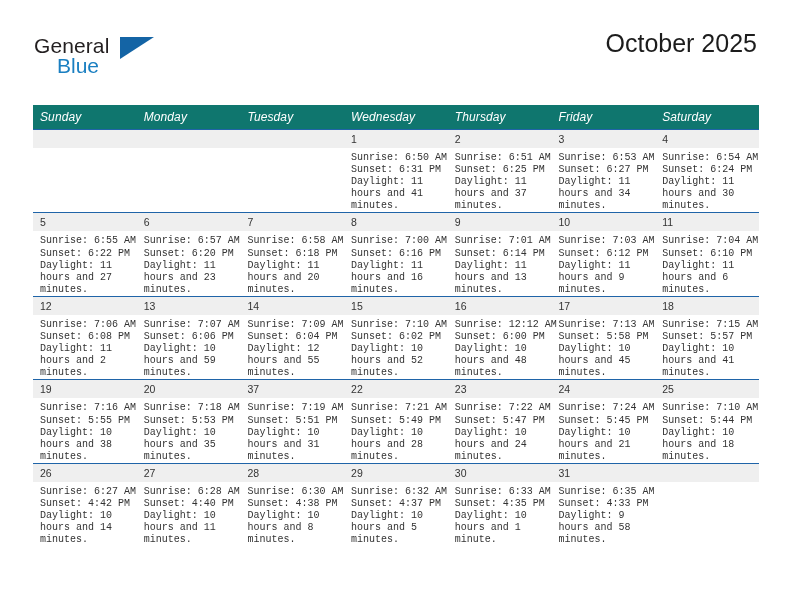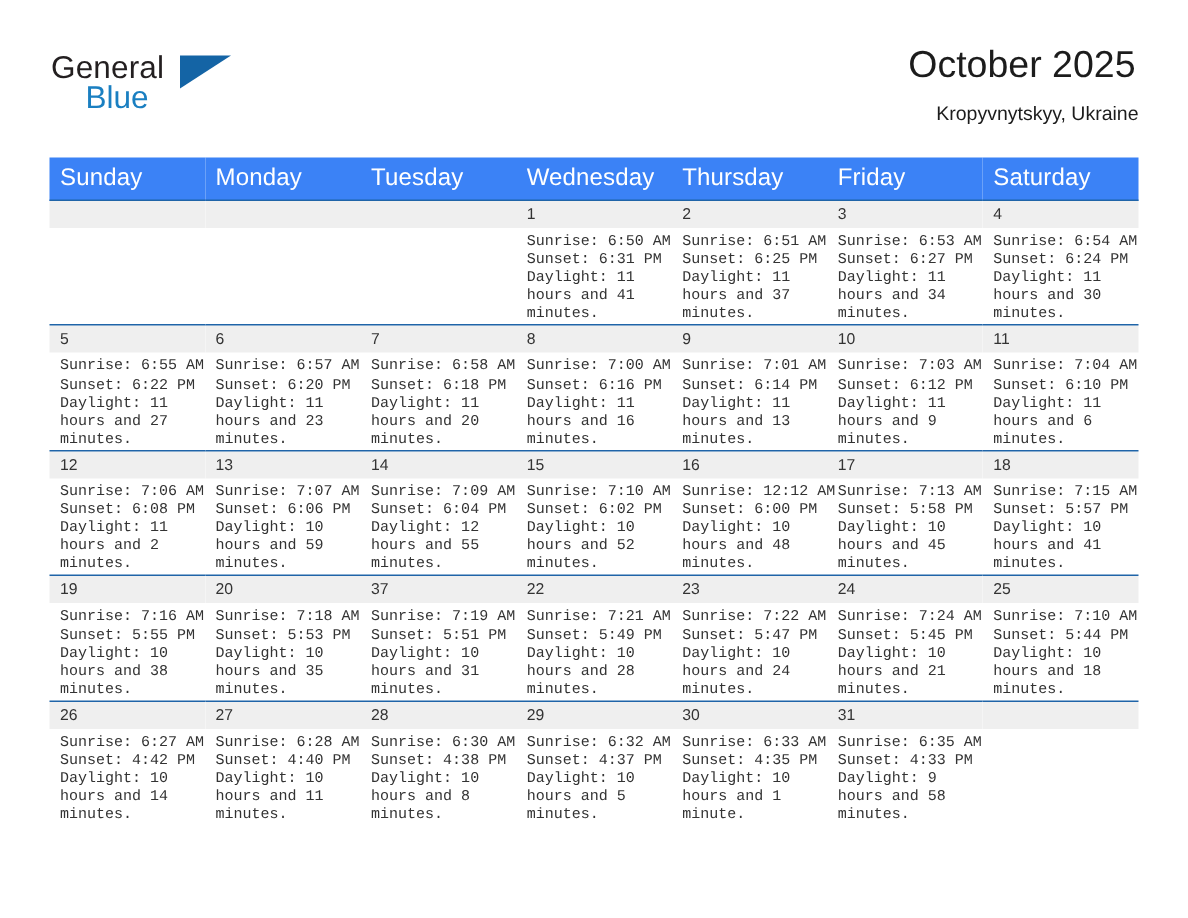--- a/index.html
+++ b/index.html
@@ -90,28 +90,29 @@
   
   .calendar {
     position: absolute;
     left: 33px;
     top: 105px;
     width: 726px;
     border-collapse: collapse;
     table-layout: fixed;
   }
   .calendar th {
-    background: #3b82f6;
+    background: #0f766e;
     color: #ffffff;
-    font-size: 16px;
+    font-size: 12px;
     font-weight: normal;
     text-align: left;
     padding: 5px 0 5px 7px;
     height: 11px;
     letter-spacing: 0.1px;
+    font-style: italic;
   }
   .calendar td {
     vertical-align: top;
     padding: 0;
     width: 103.71px;
     height: 82px;
     border-top: 1.5px solid #1f64a8;
     background: #ffffff;
   }
   .daynum {
@@ -147,21 +148,20 @@
   <div class="header">
 
     <div class="brand">
       <span class="brand-general">General</span>
       <span class="brand-triangle"></span>
       <span class="brand-blue">Blue</span>
     </div>
 
     <div class="title-block">
       <h1 class="cal-title">October 2025</h1>
-      <div class="cal-subtitle">Kropyvnytskyy, Ukraine</div>
     </div>
 
   </div>
 
   <table class="calendar">
     <thead>
       <tr>
         <th>Sunday</th>
         <th>Monday</th>
         <th>Tuesday</th>

